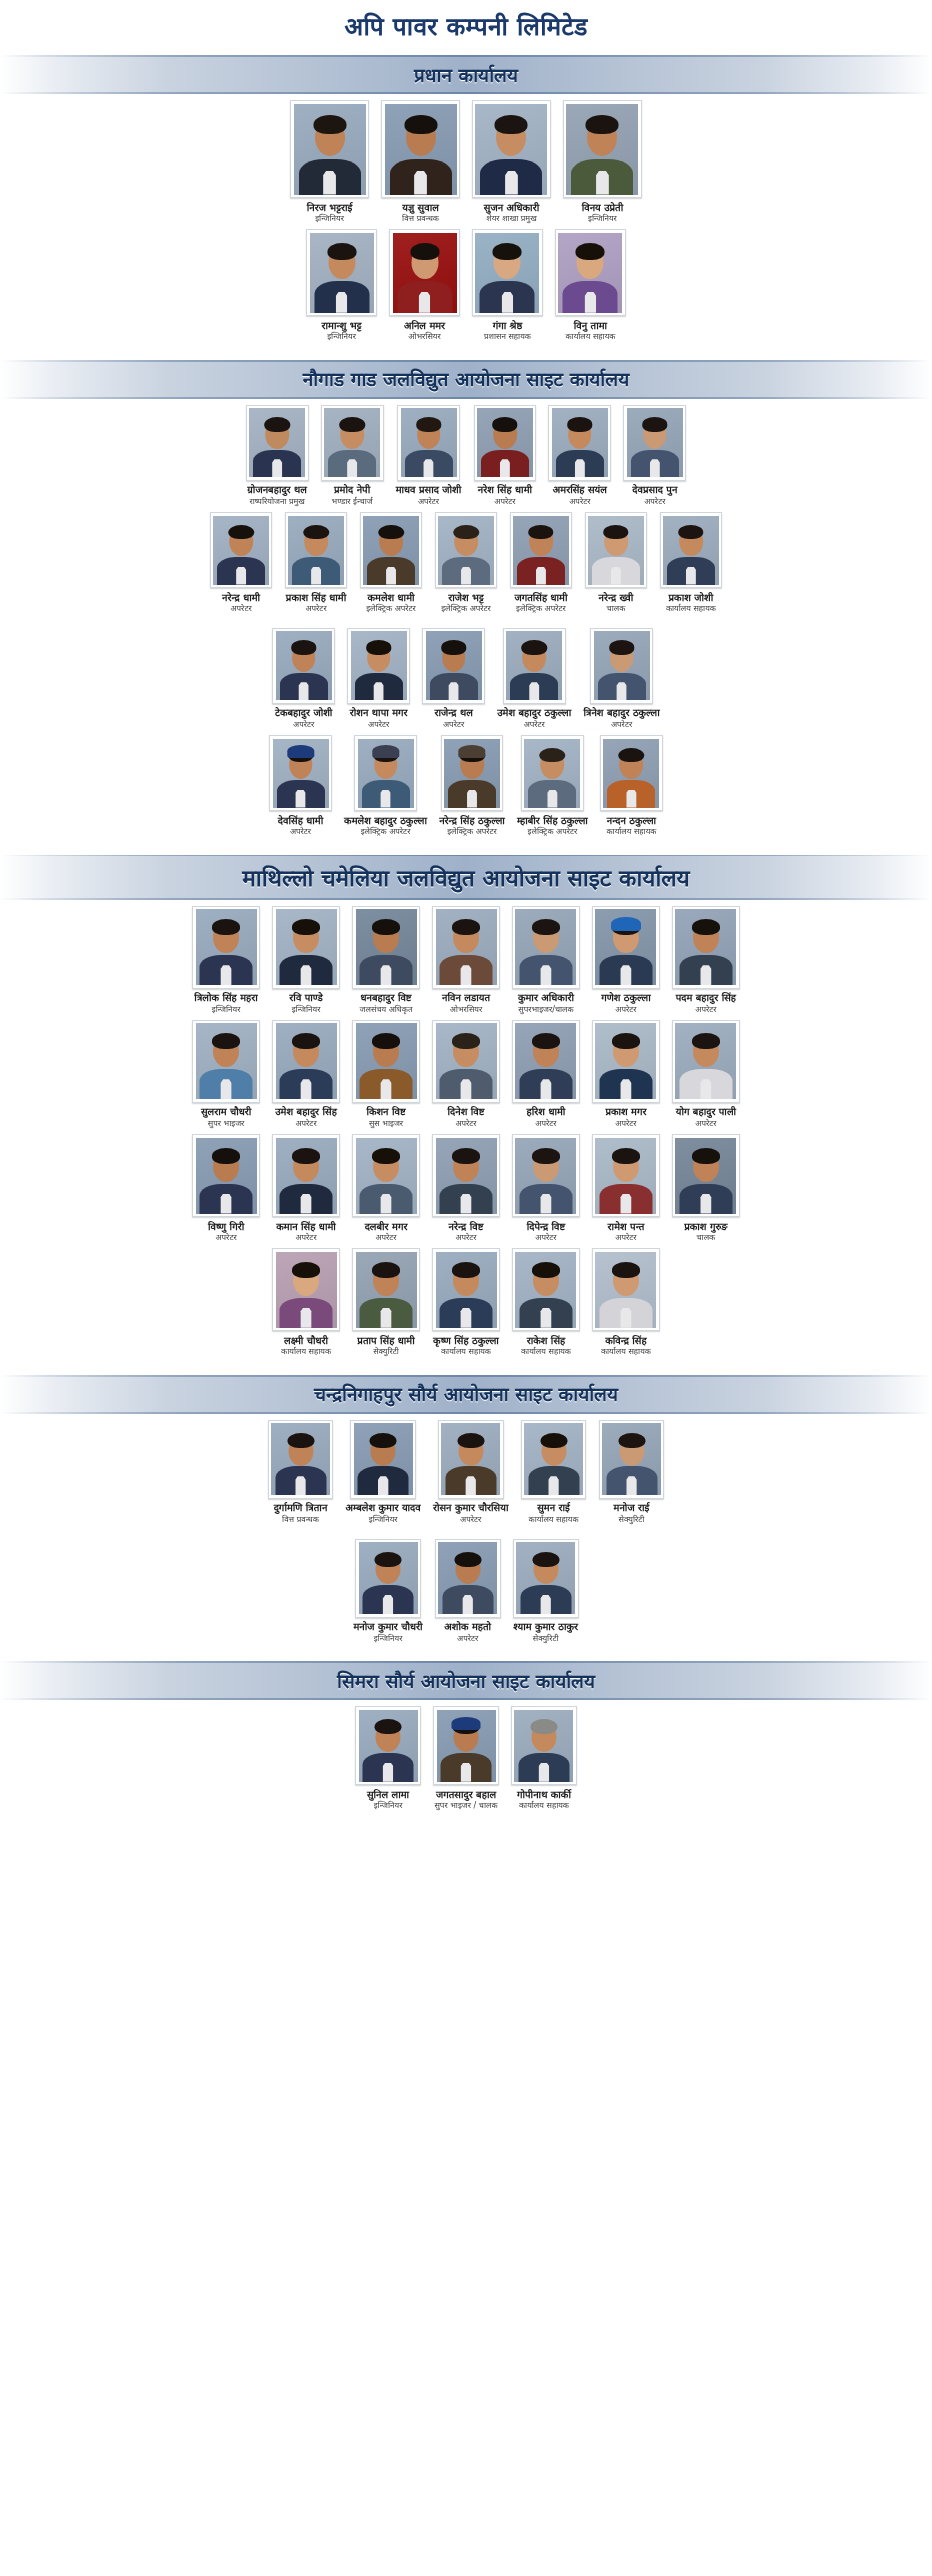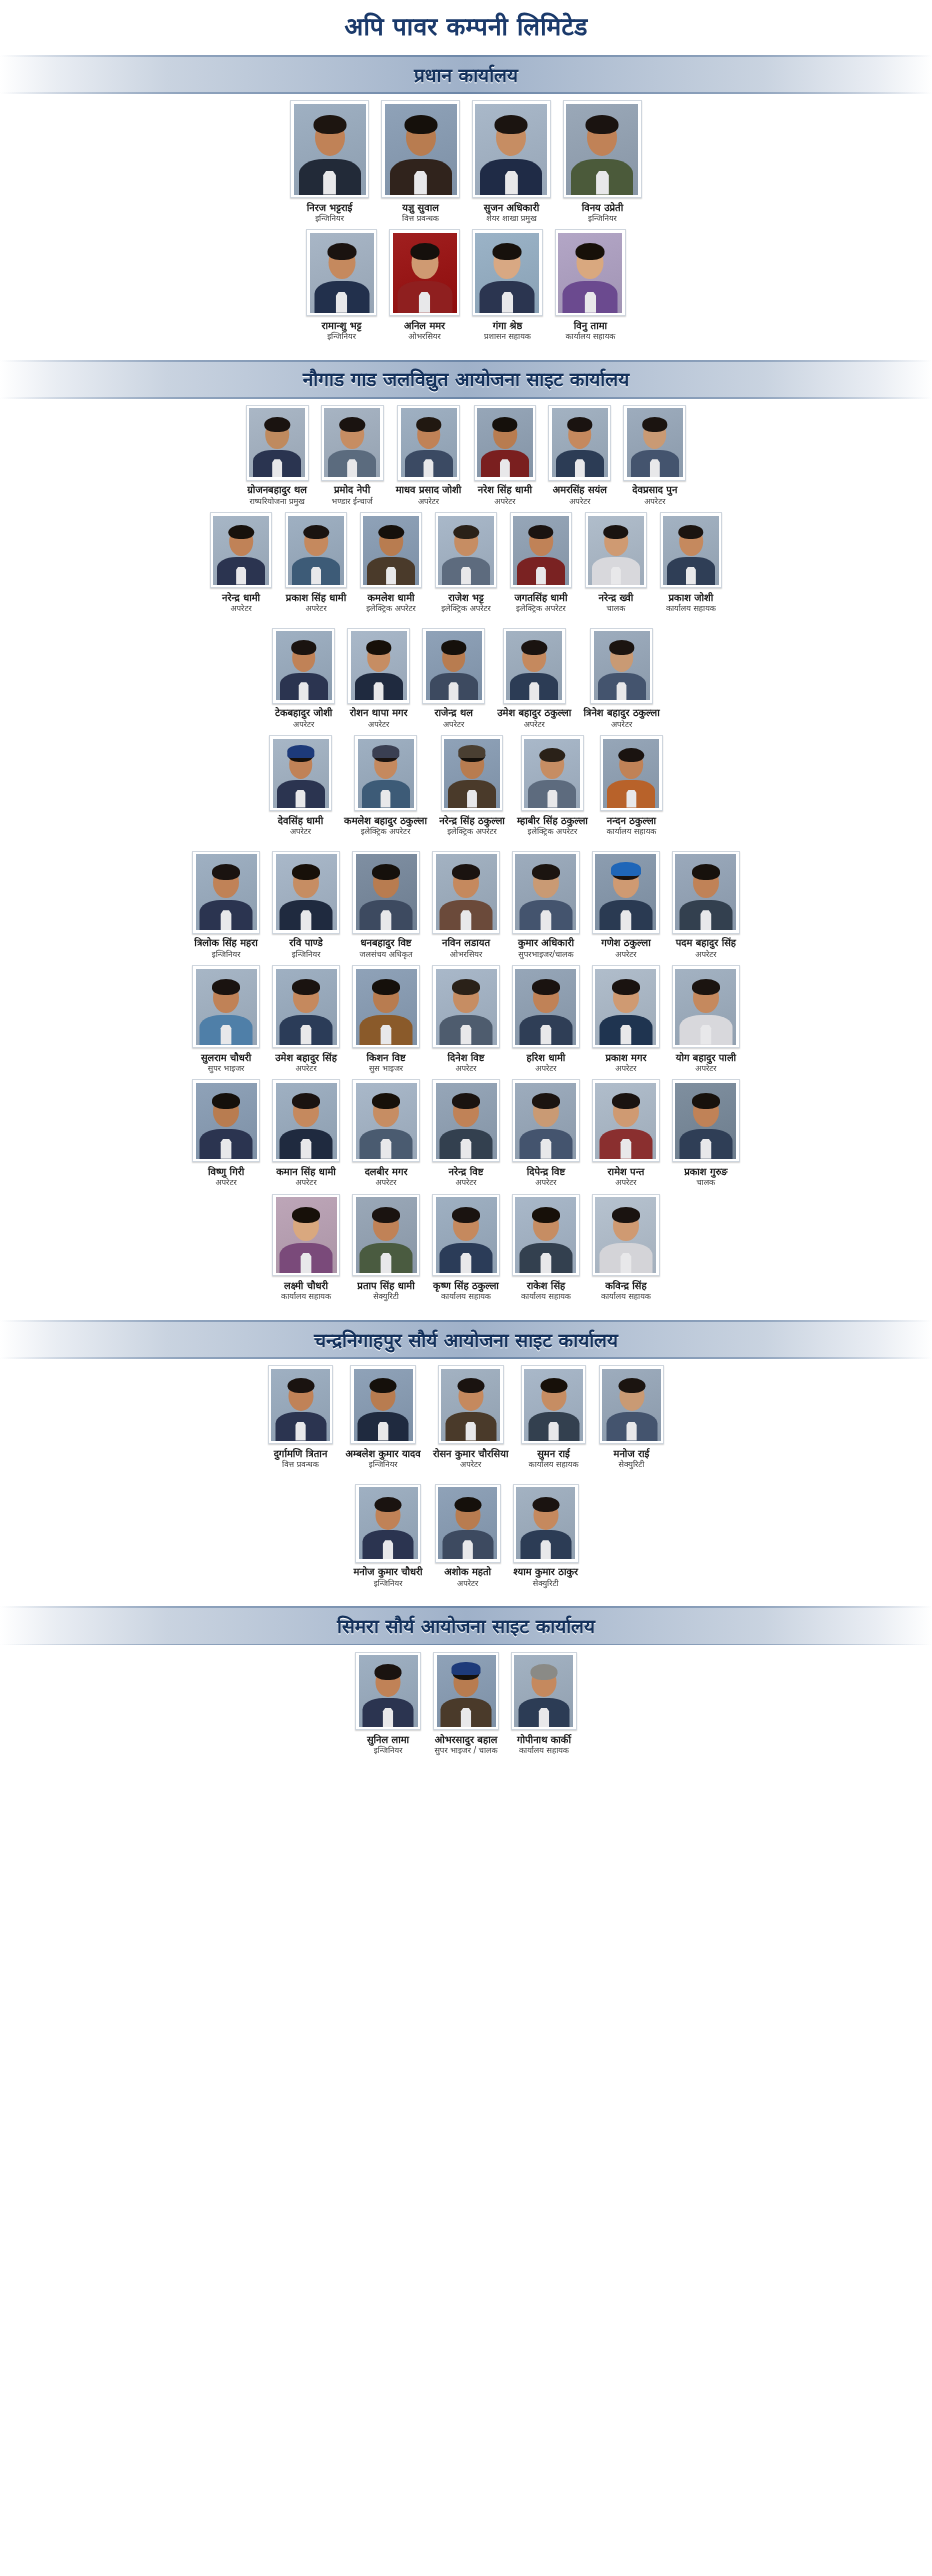--- a/index.html
+++ b/index.html
@@ -390,20 +390,25 @@
                 <div class="bg" style="background: linear-gradient(160deg, rgb(150, 166, 184) 0%, rgb(132, 148, 166) 100%);"></div>
                 <div class="body" style="width: 48px; height: 27.4px; background: rgb(184, 98, 42);"></div>
                 <div class="shirt" style="width: 22.5px; height: 18px;"></div>
                 <div class="head" style="width: 23.6px; height: 29px; top: 11.7px; background: rgb(192, 130, 87);"></div>
                 <div class="hair" style="width: 25.5px; height: 14.7px; top: 9px; background: rgb(26, 19, 16);"></div>
               </div></div><div class="p-name">नन्दन ठकुल्ला</div><div class="p-post">कार्यालय सहायक</div></div>
         </div>
         <div class="spacer-md"></div>
       </div>
       <div class="section">
+        <div class="section-header big">
+          <div class="bar-top"></div>
+          <div class="section-title">माथिल्लो चमेलिया जलविद्युत आयोजना साइट कार्यालय</div>
+          <div class="bar-bottom"></div>
+        </div>
         <div class="people-row">
           <div class="person"><div class="photo-frame"><div class="photo" style="width: 61px; height: 76px;">
                 <div class="bg" style="background: linear-gradient(160deg, rgb(159, 176, 194) 0%, rgb(141, 158, 176) 100%);"></div>
                 <div class="body" style="width: 53px; height: 30px; background: rgb(43, 52, 80);"></div>
                 <div class="shirt" style="width: 24.5px; height: 20px;"></div>
                 <div class="head" style="width: 26px; height: 31px; top: 13px; background: rgb(192, 130, 87);"></div>
                 <div class="hair" style="width: 28px; height: 16px; top: 10px; background: rgb(26, 19, 16);"></div>
               </div></div><div class="p-name">त्रिलोक सिंह महरा</div><div class="p-post">इन्जिनियर</div></div>
           <div class="person"><div class="photo-frame"><div class="photo" style="width: 61px; height: 76px;">
                 <div class="bg" style="background: linear-gradient(160deg, rgb(169, 184, 201) 0%, rgb(151, 166, 183) 100%);"></div>
@@ -675,21 +680,21 @@
                 <div class="head" style="width: 25px; height: 30px; top: 12.3px; background: rgb(192, 130, 87);"></div>
                 <div class="hair" style="width: 27px; height: 15.3px; top: 9.4px; background: rgb(26, 19, 16);"></div>
               </div></div><div class="p-name">सुनिल लामा</div><div class="p-post">इन्जिनियर</div></div>
           <div class="person"><div class="photo-frame"><div class="photo" style="width: 59px; height: 72px;">
                 <div class="bg" style="background: linear-gradient(160deg, rgb(143, 162, 184) 0%, rgb(125, 144, 166) 100%);"></div>
                 <div class="body" style="width: 51px; height: 29px; background: rgb(74, 58, 42);"></div>
                 <div class="shirt" style="width: 23.5px; height: 19px;"></div>
                 <div class="head" style="width: 25px; height: 30px; top: 12.3px; background: rgb(184, 124, 80);"></div>
                 <div class="hair" style="width: 27px; height: 15.3px; top: 9.4px; background: rgb(21, 16, 11);"></div>
                 <div class="cap" style="width: 29px; height: 13.3px; top: 7.2px; background: rgb(29, 58, 122);"></div>
-              </div></div><div class="p-name">ओभरसादुर बहाल</div><div class="p-post">सुपर भाइजर / चालक</div></div>
+              </div></div><div class="p-name">जगतसादुर बहाल</div><div class="p-post">सुपर भाइजर / चालक</div></div>
           <div class="person"><div class="photo-frame"><div class="photo" style="width: 59px; height: 72px;">
                 <div class="bg" style="background: linear-gradient(160deg, rgb(163, 178, 194) 0%, rgb(145, 160, 176) 100%);"></div>
                 <div class="body" style="width: 51px; height: 29px; background: rgb(44, 60, 85);"></div>
                 <div class="shirt" style="width: 23.5px; height: 19px;"></div>
                 <div class="head" style="width: 25px; height: 30px; top: 12.3px; background: rgb(197, 137, 94);"></div>
                 <div class="hair" style="width: 27px; height: 15.3px; top: 9.4px; background: rgb(138, 138, 134);"></div>
               </div></div><div class="p-name">गोपीनाथ कार्की</div><div class="p-post">कार्यालय सहायक</div></div>
         </div>
         <div class="spacer-md"></div>
       </div>

